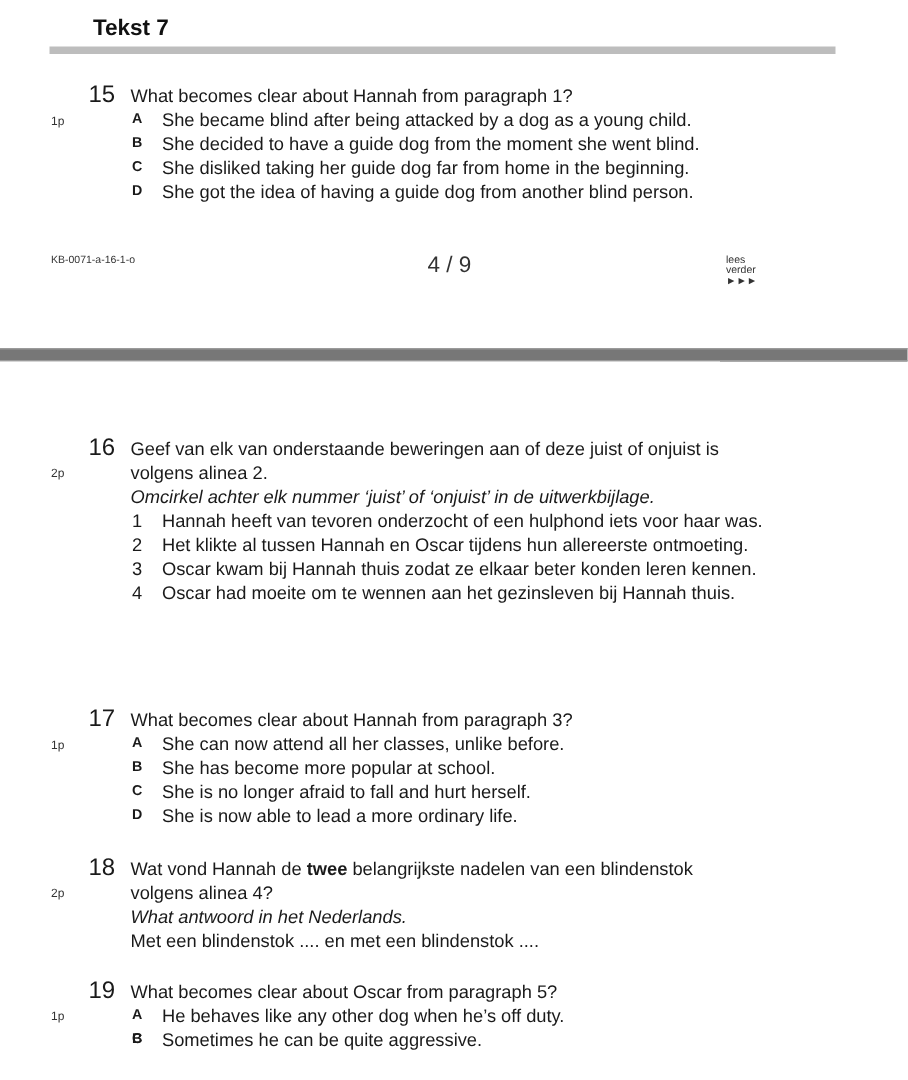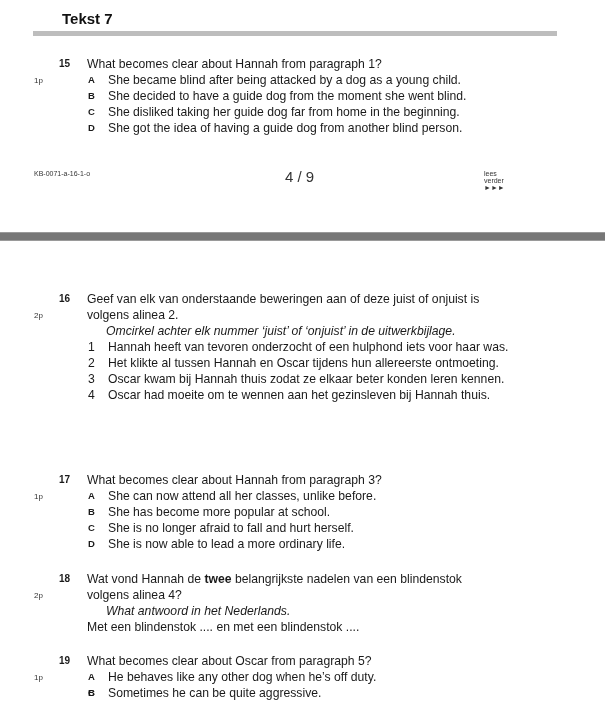--- a/index.html
+++ b/index.html
@@ -11,24 +11,24 @@
     .page { position: absolute; left: 0; width: 480px; background: #fff; }
     .page1 { top: 0; height: 232px; }
     .page2 { top: 241px; height: 479px; }
     .page-break { position: absolute; left: 0; top: 232px; width: 605px; height: 9px; background: #777777; border-top: 1px solid #9a9a9a; border-bottom: 1px solid #9a9a9a; box-sizing: border-box; }
 
     .section-title { position: absolute; left: 62px; top: 10px; font-size: 15px; font-weight: bold; color: #111; }
     .section-rule { position: absolute; left: 33px; top: 31px; width: 524px; height: 5px; background: #bdbdbd; }
 
     .q { position: absolute; left: 0; width: 605px; font-size: 12.2px; line-height: 16px; }
     .q .pts { position: absolute; left: 34px; top: 17px; font-size: 8px; color: #333; }
-    .q .num { position: absolute; left: 59px; top: 0; font-size: 10px; font-weight: bold; }
+    .q .num { position: absolute; left: 59px; top: 0; font-size: 16px; font-weight: normal; }
     .q .body { position: absolute; left: 87px; width: 460px; }
     .q .line { white-space: nowrap; }
-    .q .italic { font-style: italic; margin-left: 19px; }
+    .q .italic { font-style: italic; }
     .opt { position: relative; padding-left: 21px; white-space: nowrap; }
     .opt .letter { position: absolute; left: 1px; top: 0; font-size: 9.5px; font-weight: bold; }
     .item { position: relative; padding-left: 21px; }
     .item .inum { position: absolute; left: 1px; top: 0; }
     b.strong { font-weight: bold; }
 
     .footer { position: absolute; top: 170px; font-size: 7px; color: #333; }
     .footer-code { left: 34px; }
     .footer-page { left: 285px; top: 168px; font-size: 15px; }
     .footer-next { left: 484px; }

